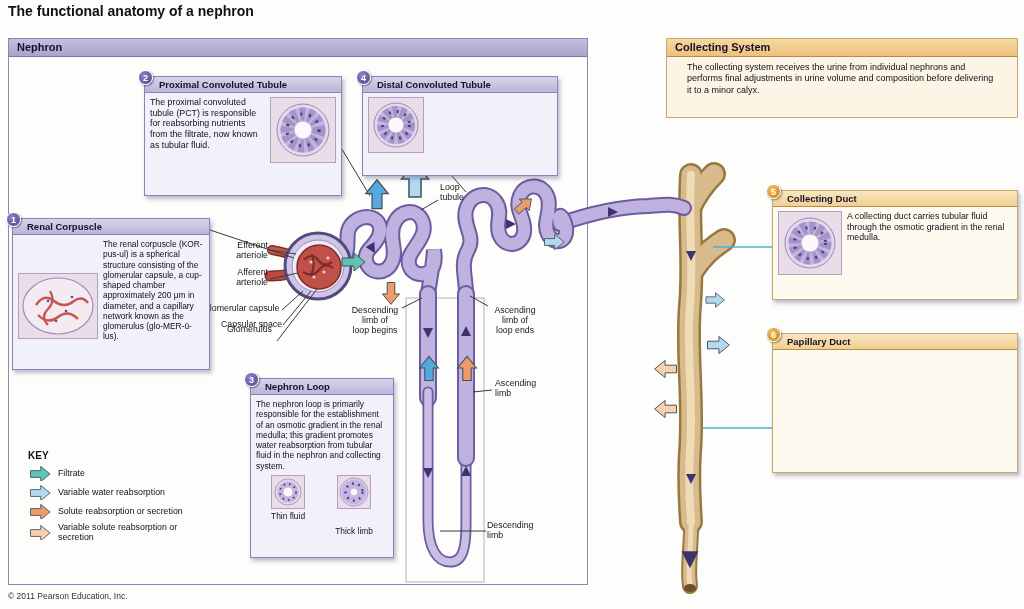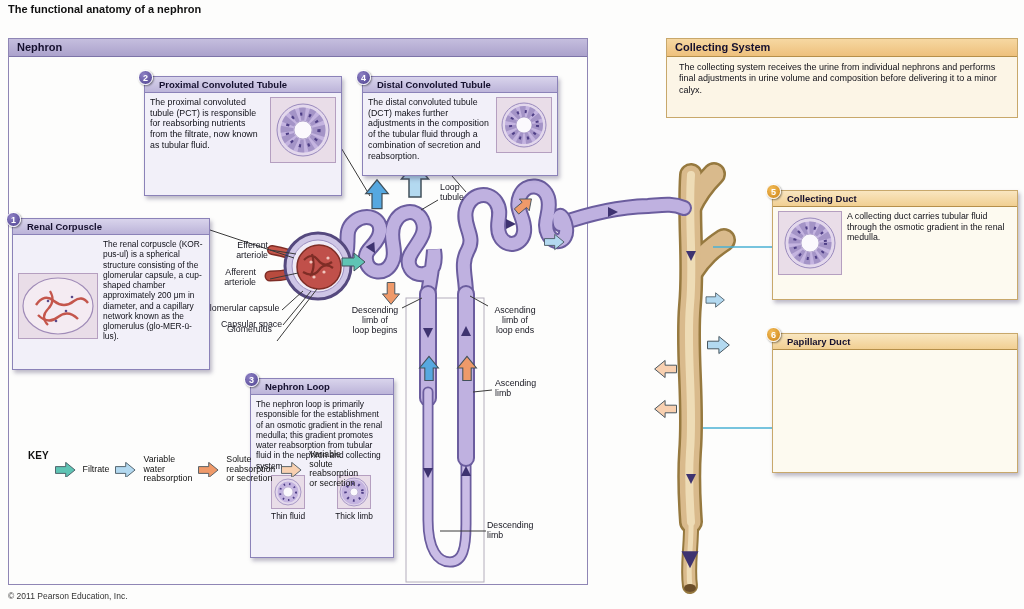--- a/index.html
+++ b/index.html
@@ -1,28 +1,28 @@
 <!DOCTYPE html>
 <html><head>
 <meta charset="utf-8">
 <style>
   * { box-sizing: border-box; margin: 0; padding: 0; }
   body { font-family: "Liberation Sans", sans-serif; background:#fff; }
   #page { position:relative; width:1024px; height:609px; background:#fdfdfc; overflow:hidden; }
 
-  .page-title { position:absolute; left:8px; top:3px; font-size:11px; font-weight:bold; color:#111; }
+  .page-title { position:absolute; left:8px; top:3px; font-size:14px; font-weight:bold; color:#111; }
   .copyright { position:absolute; left:8px; top:591px; font-size:8.5px; color:#333; }
 
   
   .panel { position:absolute; border:1.5px solid #8f86b5; background:#fff; }
   .panel-hdr { height:18px; background:linear-gradient(#c5bede,#aba2cc); border-bottom:1px solid #7d74a8;
                font-size:11px; font-weight:bold; color:#15102e; padding:2px 8px; }
   .panel.orange { border-color:#c8a86b; background:#fcf5e6; }
   .panel.orange .panel-hdr { background:linear-gradient(#f6d8a2,#eec07c); border-color:#b58f4a; }
-  .panel-body-text { font-size:9px; line-height:1.25; padding:5px 12px; color:#101018; }
+  .panel-body-text { font-size:9px; line-height:1.25; padding:5px 20px; color:#101018; }
 
   
   .cbox { position:absolute; border:1px solid #8b82b8; background:#f2f0f9; box-shadow:2px 3px 4px rgba(70,60,100,.35); z-index:3; }
   .cbox .hdr { background:linear-gradient(#d9d4ec,#bcb4d9); font-weight:bold; font-size:9.5px; color:#15102e;
                padding:2px 5px 2px 14px; border-bottom:1px solid #8b82b8; }
   .cbox.orange { border-color:#c8a86b; background:#fdfaf0; }
   .cbox.orange .hdr { background:linear-gradient(#f9e6c0,#f1cf92); border-color:#b58f4a; }
   .badge { position:absolute; top:-7px; left:-7px; width:15px; height:15px; border-radius:50%;
            color:#fff; font-size:9px; font-weight:bold; display:flex; align-items:center; justify-content:center;
            border:1px solid #fff; box-shadow:1px 1px 2px rgba(0,0,0,.45); z-index:4; }
@@ -32,21 +32,21 @@
   .bod.row { display:flex; gap:5px; align-items:flex-start; }
   .bod .txt { flex:1; }
   .micro { background:#e9dde8; border:1px solid #b59fc0; flex:0 0 auto; display:flex; align-items:center; justify-content:center; }
 
   
   .dlabel { position:absolute; font-size:8.8px; line-height:1.12; color:#15151f; white-space:pre-line; z-index:2; }
   .ralign { text-align:right; }
   .calign { text-align:center; }
 
   
-  .key { position:absolute; left:28px; top:450px; z-index:3; display:flex; flex-direction:row; gap:4px; width:190px; }
+  .key { position:absolute; left:28px; top:450px; z-index:3; display:flex; flex-direction:column; gap:4px; width:190px; }
   .key-title { font-size:10px; font-weight:bold; color:#111; margin-bottom:1px; }
   .key-row { display:flex; align-items:center; gap:6px; font-size:8.8px; color:#111; line-height:1.1; }
   .karrow { flex:0 0 auto; }
 
   
   svg { display:block; }
   #diagram { position:absolute; left:0; top:0; z-index:1; }
   .lead { stroke:#3a3a3a; stroke-width:1; fill:none; }
   .lead-cyan { stroke:#4ab0d4; stroke-width:1.3; fill:none; }
   .loop-rect { fill:none; stroke:#b4aebc; stroke-width:1; }
@@ -208,21 +208,20 @@
           <circle r="16" fill="none" stroke="#4e3e86" stroke-width="3.2" stroke-dasharray="2.2 6.8"></circle>
         </svg>
       </div>
     </div>
   </div>
 
   <div class="cbox" style="left:362px; top:76px; width:196px; height:100px;">
     <div class="badge badge-p">4</div>
     <div class="hdr">Distal Convoluted Tubule</div>
     <div class="bod row">
-      <div class="txt">The distal convoluted tubule (DCT) makes further adjustments in the composition of the tubular fluid through a combination of secretion and reabsorption.</div>
       <div class="micro" style="width:56px; height:56px;">
         <svg width="50" height="50" viewBox="-25 -25 50 50">
           <circle r="22" fill="#e3d8ec" stroke="#9a8abd" stroke-width="1"></circle>
           <circle r="13.5" fill="none" stroke="#c4b4e0" stroke-width="11"></circle>
           <circle r="13.5" fill="none" stroke="#8474ae" stroke-width="11" stroke-dasharray="4.5 3" opacity="0.5"></circle>
           <circle r="8" fill="#fbf9fd" stroke="#9a8abd" stroke-width="0.7"></circle>
           <circle r="13.5" fill="none" stroke="#4e3e86" stroke-width="3" stroke-dasharray="2 6"></circle>
         </svg>
       </div>
     </div>
@@ -267,21 +266,21 @@
         </div>
         <div>
           <div class="micro" style="width:34px; height:34px; margin:0 auto;">
             <svg width="30" height="30" viewBox="-15 -15 30 30">
               <circle r="14" fill="#e3d8ec" stroke="#9a8abd" stroke-width="0.8"></circle>
               <circle r="8.5" fill="none" stroke="#c4b4e0" stroke-width="8"></circle>
               <circle r="4" fill="#fbf9fd" stroke="#9a8abd" stroke-width="0.6"></circle>
               <circle r="8.5" fill="none" stroke="#4e3e86" stroke-width="2.5" stroke-dasharray="1.8 4.5"></circle>
             </svg>
           </div>
-          <div style="margin-top:2px;">Thick limb</div>
+          <div style="margin-top:17px;">Thick limb</div>
         </div>
       </div>
     </div>
   </div>
 
   <div class="cbox orange" style="left:772px; top:190px; width:246px; height:110px;">
     <div class="badge badge-o">5</div>
     <div class="hdr">Collecting Duct</div>
     <div class="bod row">
       <div class="micro" style="width:64px; height:64px;">
@@ -297,21 +296,21 @@
     </div>
   </div>
 
   <div class="cbox orange" style="left:772px; top:333px; width:246px; height:140px;">
     <div class="badge badge-o">6</div>
     <div class="hdr">Papillary Duct</div>
   </div>
 
   <div class="dlabel ralign" style="left:214px; top:241px; width:54px;">Efferent
 arteriole</div>
-  <div class="dlabel ralign" style="left:202px; top:268px; width:54px;">Afferent
+  <div class="dlabel ralign" style="left:214px; top:268px; width:54px;">Afferent
 arteriole</div>
   <div class="dlabel" style="left:203px; top:304px;">Glomerular capsule</div>
   <div class="dlabel" style="left:221px; top:320px;">Capsular space</div>
   <div class="dlabel" style="left:227px; top:325px;">Glomerulus</div>
   <div class="dlabel" style="left:440px; top:183px;">Loop
 tubule</div>
   <div class="dlabel calign" style="left:344px; top:306px; width:62px;">Descending
 limb of
 loop begins</div>
   <div class="dlabel calign" style="left:486px; top:306px; width:58px;">Ascending

